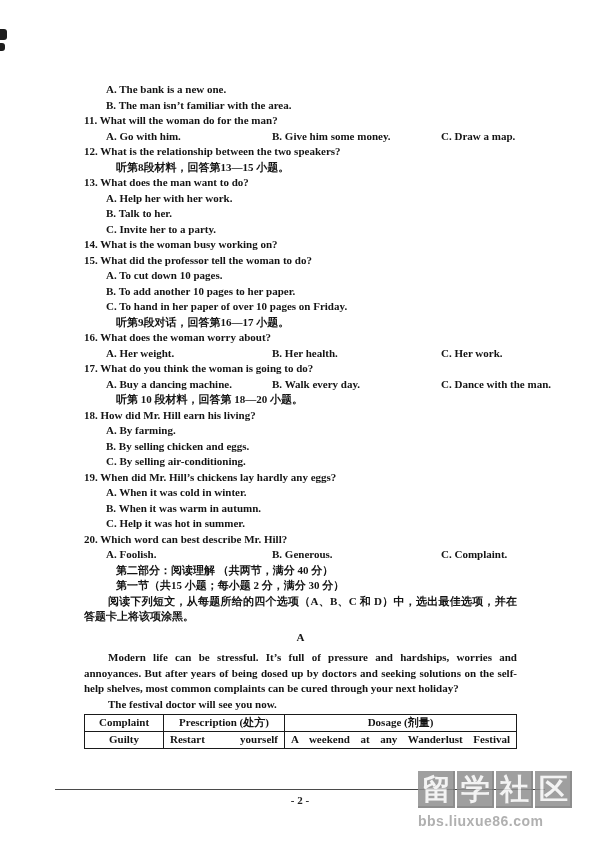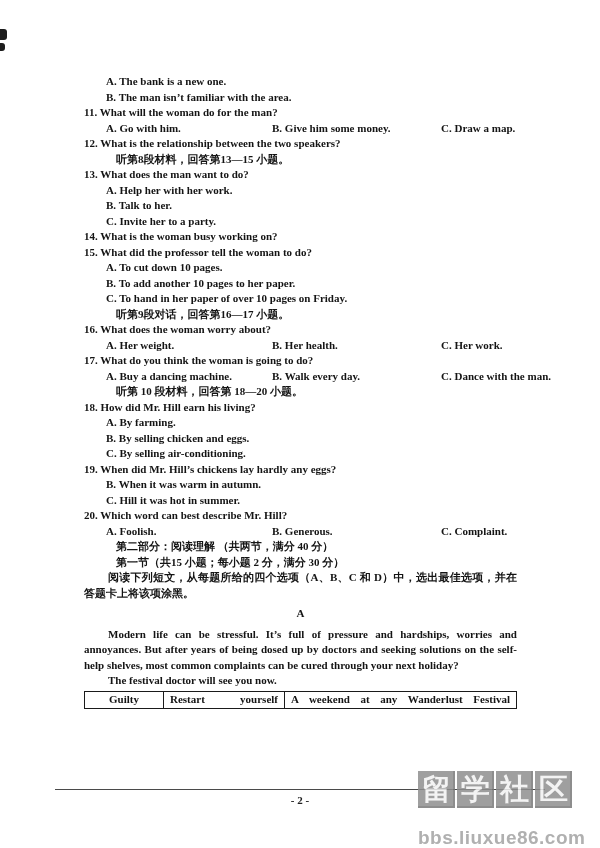--- a/index.html
+++ b/index.html
@@ -10,21 +10,21 @@
     overflow: hidden;
     font-family: "Liberation Serif", serif;
     color: #141414;
   }
   .scan-artifact { position: absolute; background: #1c1c1c; }
   #artifact-1 { left: 0; top: 29px; width: 7px; height: 11px; border-radius: 0 3px 3px 0; }
   #artifact-2 { left: 0; top: 43px; width: 5px; height: 8px; border-radius: 0 3px 3px 0; }
 
   .content {
     position: absolute;
-    left: 84px; top: 74px;
+    left: 84px; top: 82px;
     width: 433px;
     font-size: 11px;
     line-height: 15.5px;
     font-weight: 700;
   }
   .line { min-height: 15.5px; }
   .q { padding-left: 0; }
   .opt { padding-left: 22px; }
   .opt3 { display: grid; grid-template-columns: 127px 130px 1fr; padding-left: 22px; gap: 39px; }
   .opt3 .opt3-cell { white-space: nowrap; }
@@ -77,23 +77,23 @@
   .watermark-char {
     width: 37px; height: 37px;
     background: #8f8f8f;
     color: #f2f2f2;
     font-size: 29px; line-height: 37px;
     text-align: center;
     font-weight: 700;
     box-shadow: inset -2px -2px 0 #7a7a7a;
   }
   .watermark-url {
-    margin-top: 19px;
+    margin-top: 5px;
     font-family: "Liberation Sans", sans-serif;
-    font-size: 19px;
+    font-size: 14px;
     font-weight: 700;
     color: #a3a3a3;
     letter-spacing: 0.5px;
     text-shadow: 1px 1px 0 #ffffff;
   }
 </style>
 </head>
 <body>
 
 <div class="scan-artifact" id="artifact-1"></div>
@@ -132,38 +132,44 @@
         <span class="opt3-cell">A. Buy a dancing machine.</span>
         <span class="opt3-cell">B. Walk every day.</span>
         <span class="opt3-cell">C. Dance with the man.</span>
       </div>
       <div class="line cn">听第 10 段材料，回答第 18—20 小题。</div>
       <div class="line q">18. How did Mr. Hill earn his living?</div>
       <div class="line opt">A. By farming.</div>
       <div class="line opt">B. By selling chicken and eggs.</div>
       <div class="line opt">C. By selling air-conditioning.</div>
       <div class="line q">19. When did Mr. Hill’s chickens lay hardly any eggs?</div>
+      <div class="line opt">A. When it was cold in winter.</div>
       <div class="line opt">B. When it was warm in autumn.</div>
-      <div class="line opt">C. Hill it was hot in summer.</div>
+      <div class="line opt">C. Help it was hot in summer.</div>
       <div class="line q">20. Which word can best describe Mr. Hill?</div>
       <div class="line opt3">
         <span class="opt3-cell">A. Foolish.</span>
         <span class="opt3-cell">B. Generous.</span>
         <span class="opt3-cell">C. Complaint.</span>
       </div>
       <div class="line section">第二部分：阅读理解 （共两节，满分 40 分）</div>
       <div class="line section">第一节（共15 小题；每小题 2 分，满分 30 分）</div>
       <div class="line para indent">阅读下列短文，从每题所给的四个选项（A、B、C 和 D）中，选出最佳选项，并在答题卡上将该项涂黑。</div>
       <div class="line center">A</div>
       <div class="line para indent">Modern life can be stressful. It’s full of pressure and hardships, worries and annoyances. But after years of being dosed up by doctors and seeking solutions on the self-help shelves, most common complaints can be cured through your next holiday?</div>
       <div class="line para indent">The festival doctor will see you now.</div>
     </div>
 
   <table class="ptable">
     <tbody>
+        <tr>
+      <td class="col-1 center-cell">Complaint</td>
+      <td class="col-2 center-cell">Prescription (处方)</td>
+      <td class="center-cell">Dosage (剂量)</td>
+    </tr>
     <tr>
       <td class="col-1 center-cell">Guilty</td>
       <td class="col-2 justify-cell">Restart yourself</td>
       <td class="justify-cell">A weekend at any Wanderlust Festival</td>
     </tr>
   </tbody>
     </table>
 </div>
 
 <div class="footer-divider"></div>

